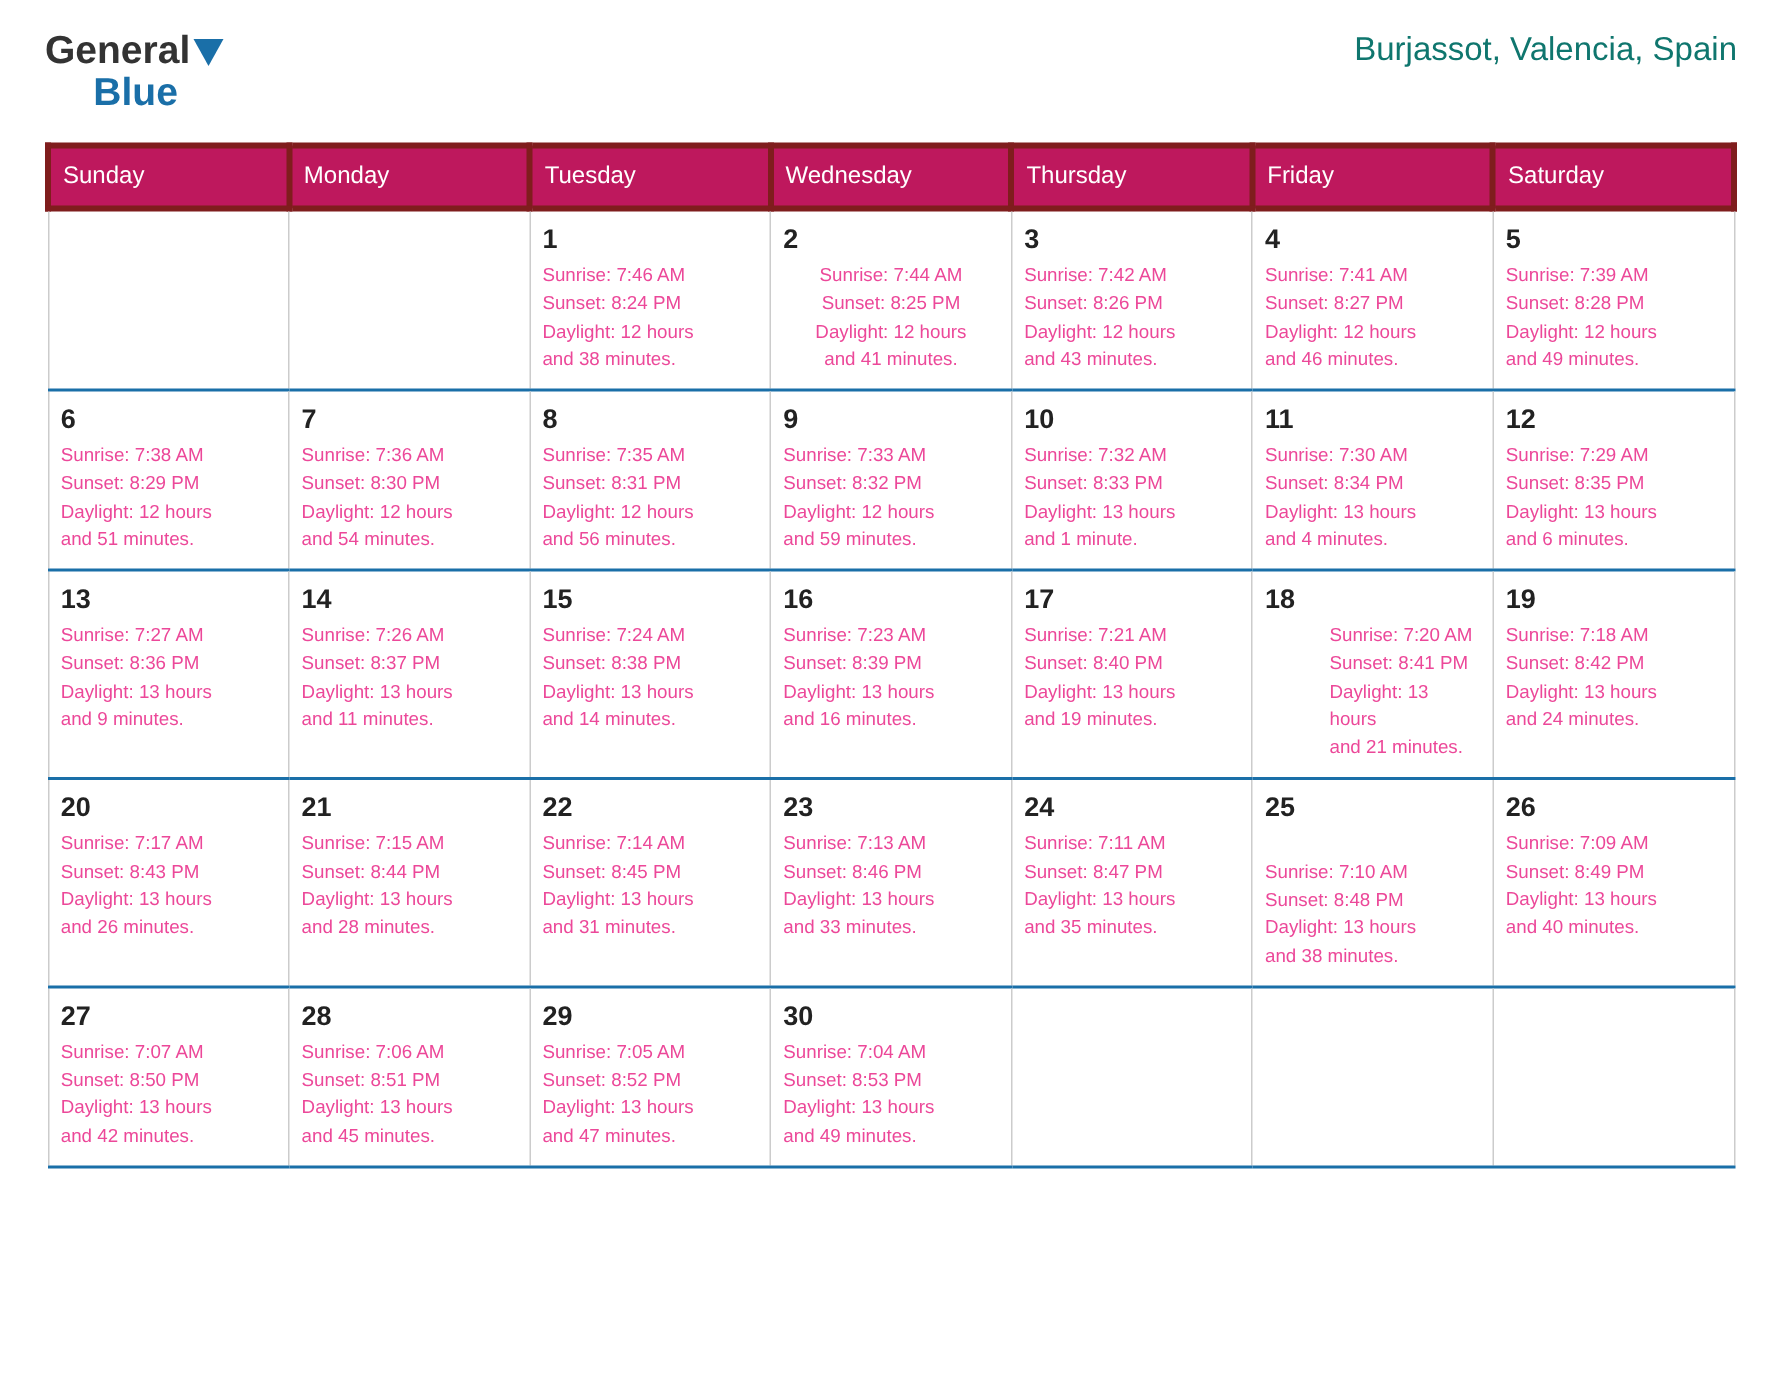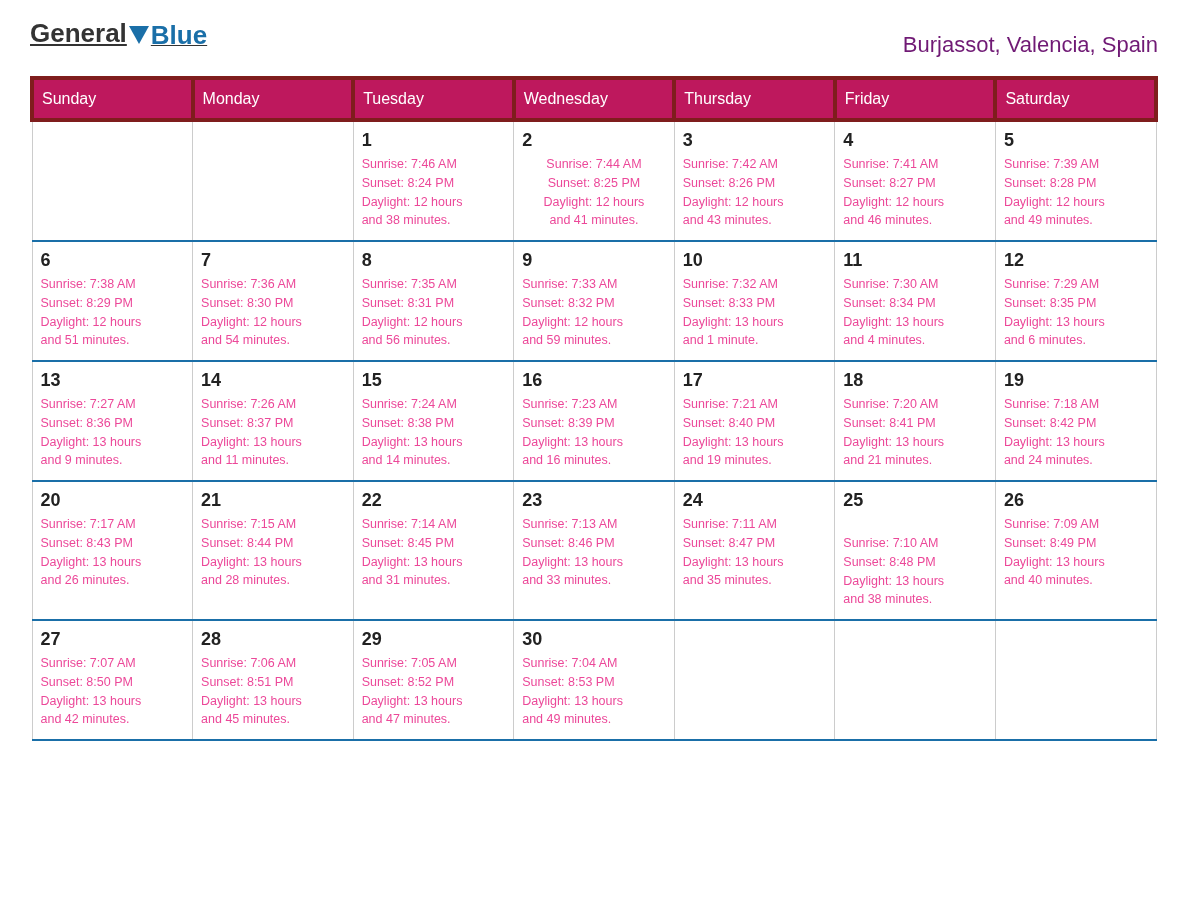--- a/index.html
+++ b/index.html
@@ -12,23 +12,22 @@
       padding: 20px 30px;
     }
     .header {
       display: flex;
       justify-content: space-between;
       align-items: flex-start;
       margin-bottom: 18px;
     }
     .logo {
       display: flex;
-      flex-direction: row;
-      align-items: flex-start;
-      text-decoration: underline;
+      flex-direction: column;
+      align-items: center;
     }
     .logo-text {
       display: flex;
       align-items: flex-end;
       font-size: 26px;
       font-weight: bold;
       color: #333;
       line-height: 1;
     }
     .logo-general { color: #333; }
@@ -50,22 +49,22 @@
       text-align: right;
     }
     .month-title {
       font-size: 52px;
       font-weight: normal;
       color: #222;
       line-height: 1.1;
     }
     .location-title {
       font-size: 22px;
-      color: #701a75;
-      margin-top: 12px;
+      color: #0f766e;
+      margin-top: 0;
     }
     .calendar-table {
       width: 100%;
       border-collapse: collapse;
       table-layout: fixed;
     }
     .calendar-table thead tr th {
       background-color: #be185d;
       color: #fff;
       padding: 10px 8px;
@@ -251,21 +250,21 @@
         </td>
         <td>
           <span class="day-number">17</span>
           <div class="day-info" style="white-space: pre-line;">Sunrise: 7:21 AM
 Sunset: 8:40 PM
 Daylight: 13 hours
 and 19 minutes.</div>
         </td>
         <td>
           <span class="day-number">18</span>
-          <div class="day-info" style="white-space: pre-line;">Sunrise: 7:20 AM
+          <div class="day-info" style="white-space: pre-line; margin-left: 43px;">Sunrise: 7:20 AM
 Sunset: 8:41 PM
 Daylight: 13 hours
 and 21 minutes.</div>
         </td>
         <td>
           <span class="day-number">19</span>
           <div class="day-info" style="white-space: pre-line;">Sunrise: 7:18 AM
 Sunset: 8:42 PM
 Daylight: 13 hours
 and 24 minutes.</div>

